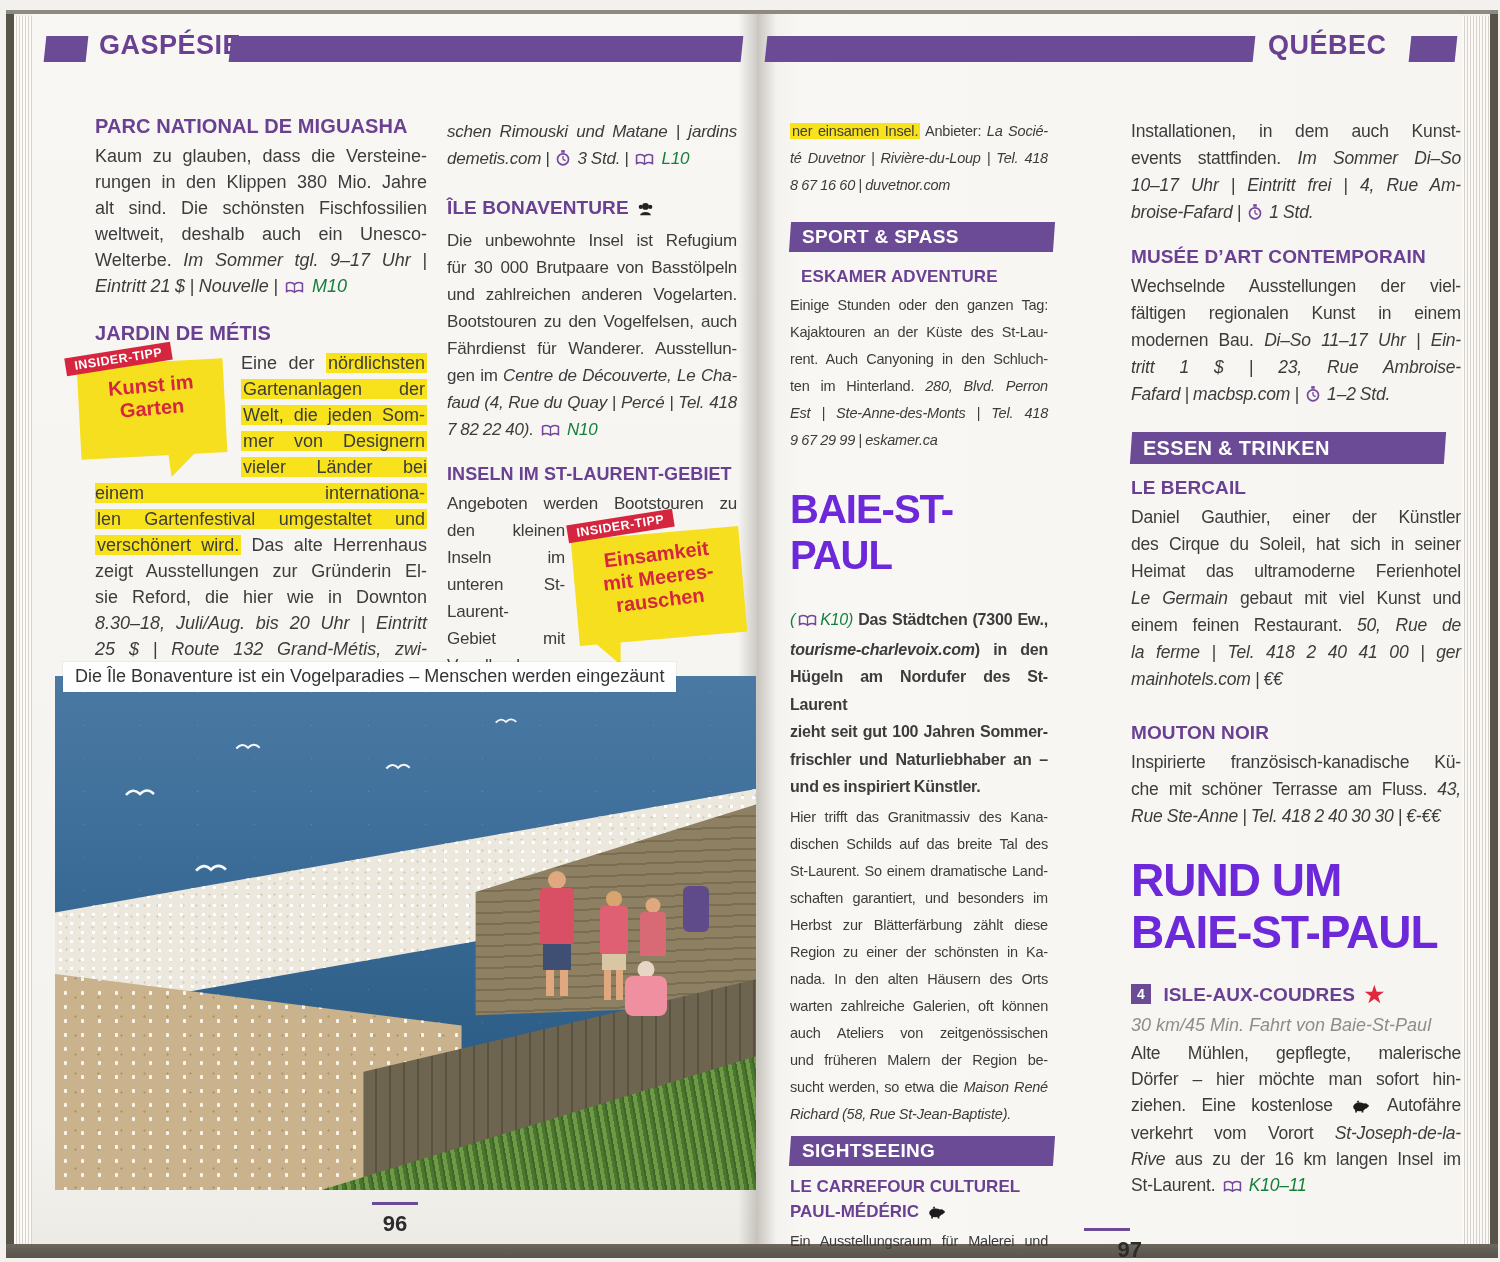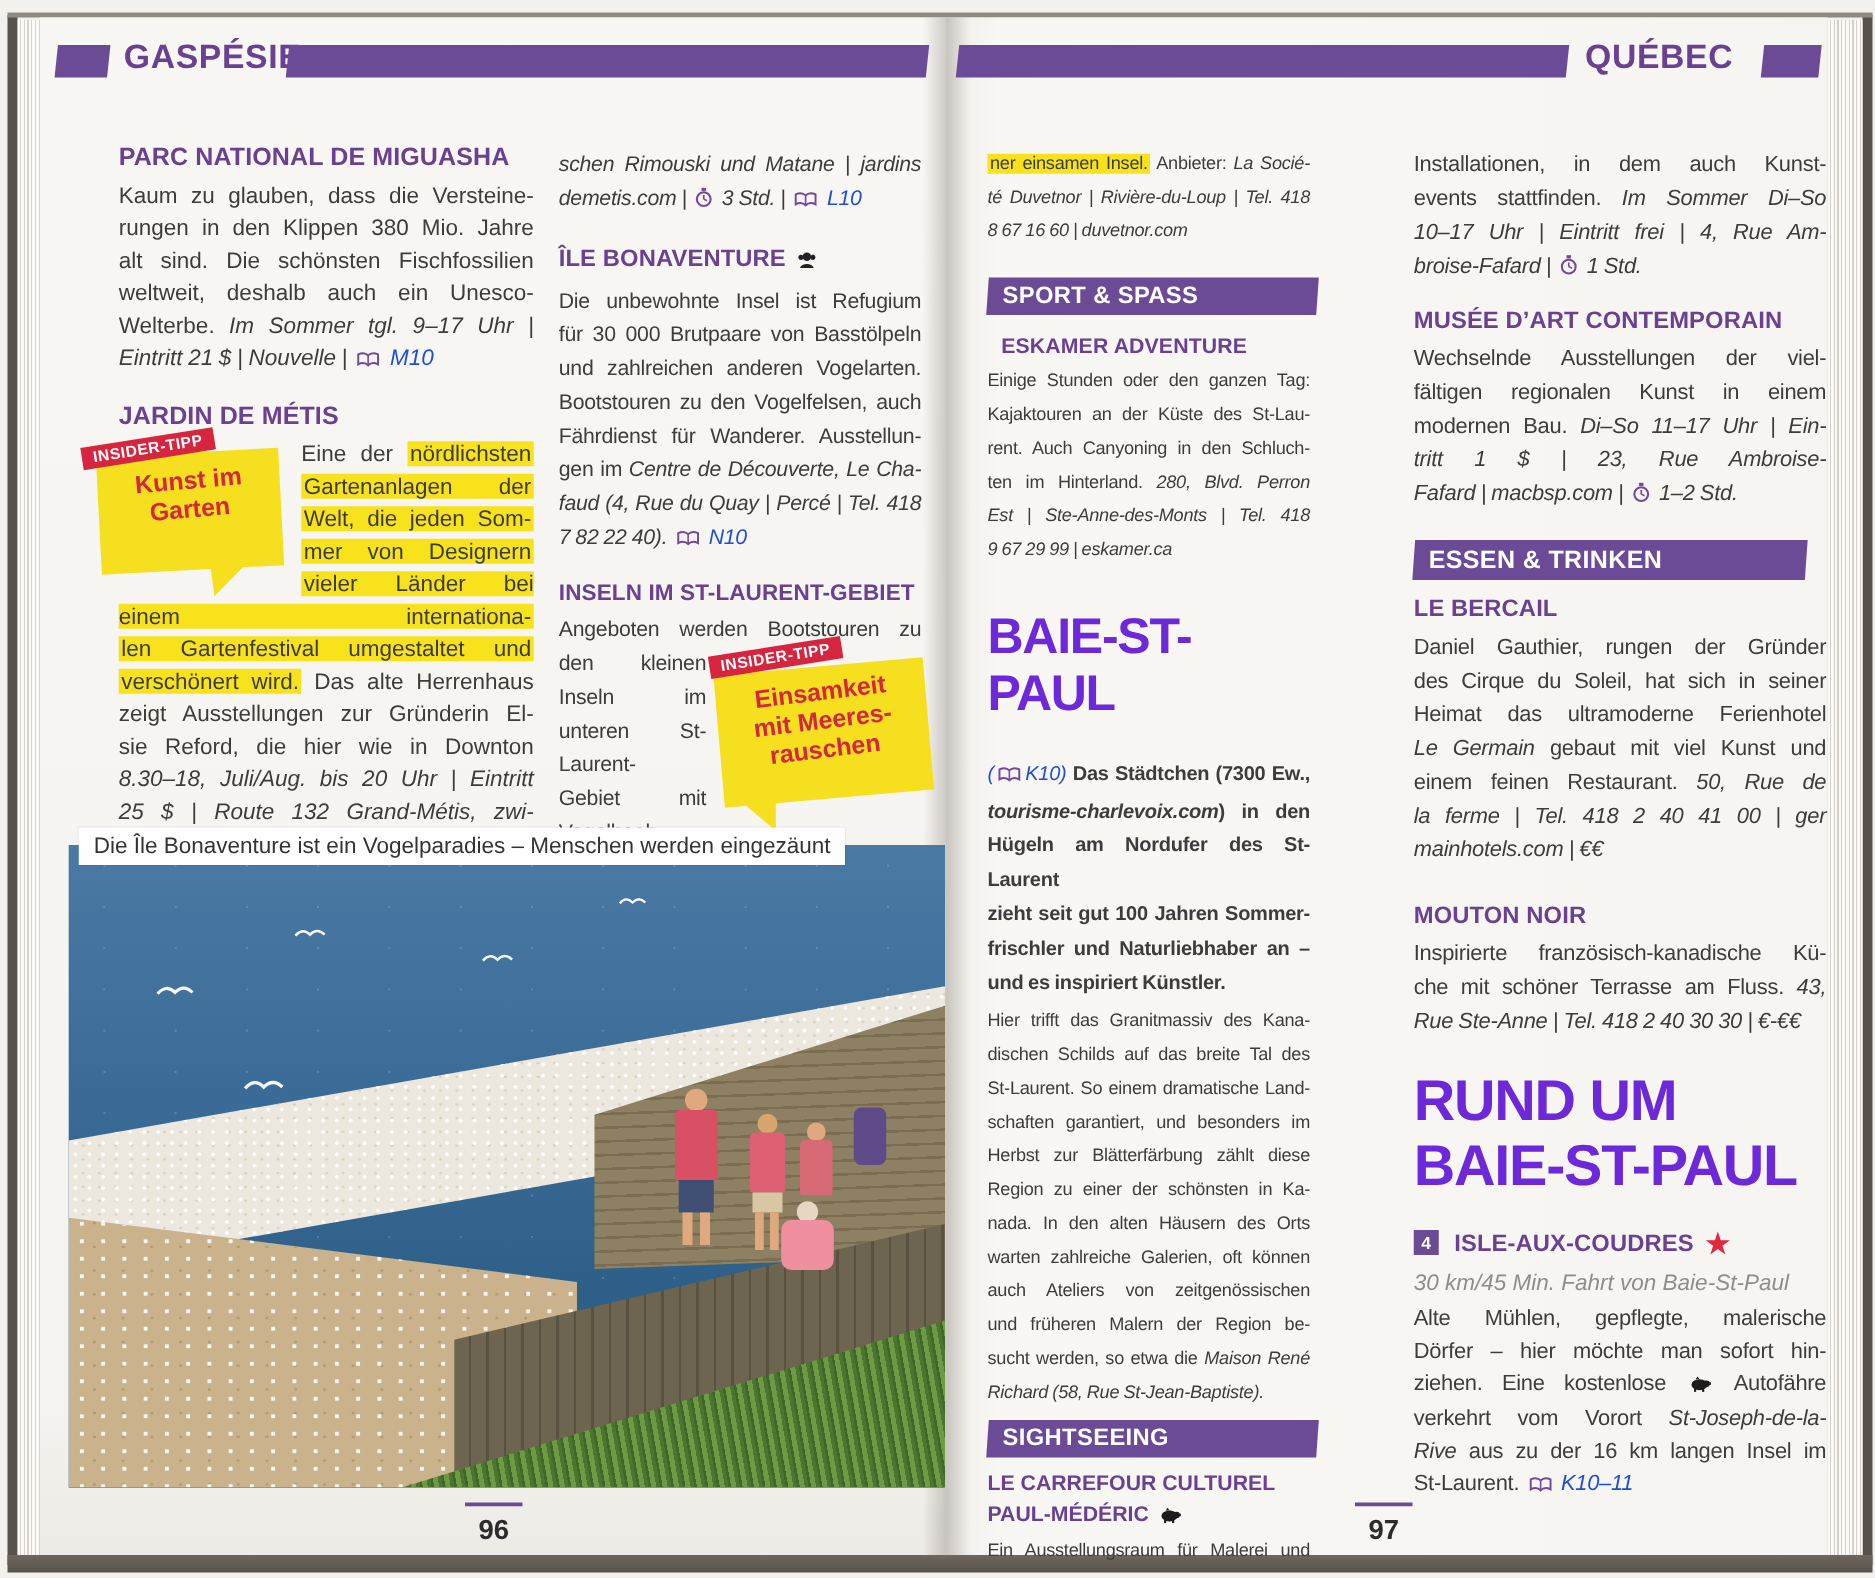--- a/index.html
+++ b/index.html
@@ -24,21 +24,21 @@
 
 .h3{font-weight:800;color:#6a4192;line-height:24px;clear:both;letter-spacing:.1px;}
 .h3line{font-weight:800;color:#6a4192;}
 
 .col{position:absolute;top:100px;}
 .para{color:#3c3c3c;word-spacing:-.5px;}
 .jline{text-align:justify;text-align-last:justify;}
 .jline.last{text-align-last:left;}
 .it{font-style:italic;}
 .b{font-weight:bold;}
-.purple{color:#1d4ed8;}
+.purple{color:#15803d;}
 .gray{color:#8d8d8d;}
 .hl{background:#f8e21c;padding:0 2px;}
 .display{font-weight:800;color:#6d28d9;letter-spacing:-1px;clear:both;}
 .badge{display:inline-block;width:20px;height:20px;background:#6b4a96;color:#fff;font-weight:800;font-size:14px;line-height:20px;text-align:center;vertical-align:2px;margin-right:7px;}
 .star{color:#e3273d;font-size:22px;vertical-align:-1px;margin-left:4px;}
 .icn{display:inline-block;vertical-align:-2px;margin:0 3px;}
 
 .tipfloat{float:left;width:150px;height:102px;margin:2px 12px 2px -16px;position:relative;}
 .tipfloat-r{float:right;width:172px;height:135px;margin:2px -8px 2px 8px;position:relative;}
 .tip-bubble{position:absolute;background:#f6df1f;transform:rotate(-3deg);text-align:center;color:#d6253e;font-weight:800;}
@@ -333,21 +333,21 @@
               <rect x="6" y="0" width="4" height="3" fill="#75489c"></rect>
               <circle cx="8" cy="10.5" r="6.3" fill="none" stroke="#75489c" stroke-width="1.9"></circle>
               <path d="M8 10.5 L8 6.6 M8 10.5 L11 12" stroke="#75489c" stroke-width="1.5" fill="none"></path>
             </svg></span> <span class="it">1–2 Std.</span></div>
       </div>
     <div class="bar" style="margin-top:22px;">
         <span>ESSEN &amp; TRINKEN</span>
       </div>
     <div class="h3" style="margin-top:13px;">LE BERCAIL</div>
     <div class="para" style="margin-top:5px;">
-        <div class="jline">Daniel Gauthier, rungen der Gründer</div>
+        <div class="jline">Daniel Gauthier, einer der Künstler</div>
         <div class="jline">des Cirque du Soleil, hat sich in seiner</div>
         <div class="jline">Heimat das ultramoderne Ferienhotel</div>
         <div class="jline"><span class="it">Le Germain</span> gebaut mit viel Kunst und</div>
         <div class="jline">einem feinen Restaurant. <span class="it">50, Rue de</span></div>
         <div class="jline"><span class="it">la ferme | Tel. 418 2 40 41 00 | ger</span></div>
         <div class="jline last"><span class="it">mainhotels.com | €€</span></div>
       </div>
     <div class="h3" style="margin-top:29px;">MOUTON NOIR</div>
     <div class="para" style="margin-top:5px;">
         <div class="jline">Inspirierte französisch-kanadische Kü-</div>
@@ -377,17 +377,17 @@
               <path d="M2 3 C6 1 10 2 12 4 C14 2 18 1 22 3 L22 13 C18 11 14 12 12 14 C10 12 6 11 2 13 Z" fill="none" stroke="#75489c" stroke-width="2"></path>
               <path d="M12 4 L12 14" stroke="#75489c" stroke-width="1.6"></path>
             </svg></span> <span class="it purple">K10–11</span></div>
       </div>
   </div>
 
   <div class="pageno" style="left:360px;top:1202px;">
     <div class="rule"></div>
     <div class="num">96</div>
   </div>
-  <div class="pageno" style="left:1072px;top:1202px;">
+  <div class="pageno" style="left:1072px;top:1228px;text-align:right;">
     <div class="rule"></div>
     <div class="num">97</div>
   </div>
 </div>
 
 </body></html>

